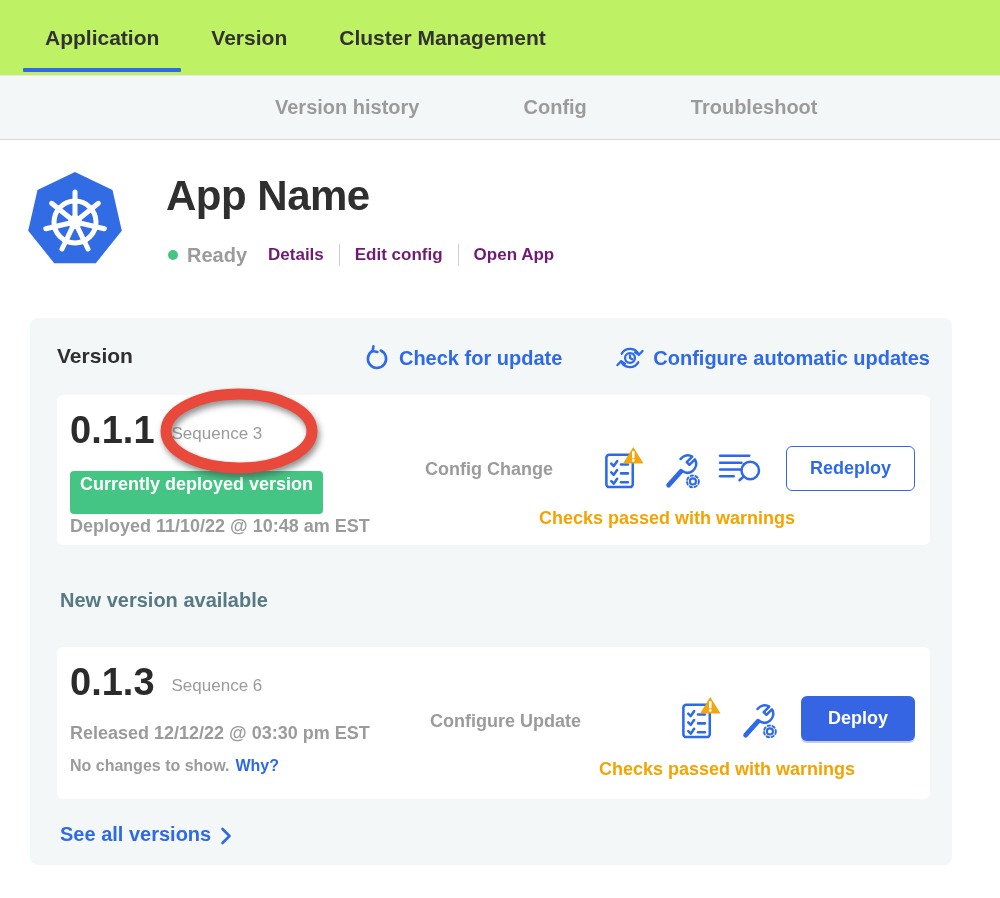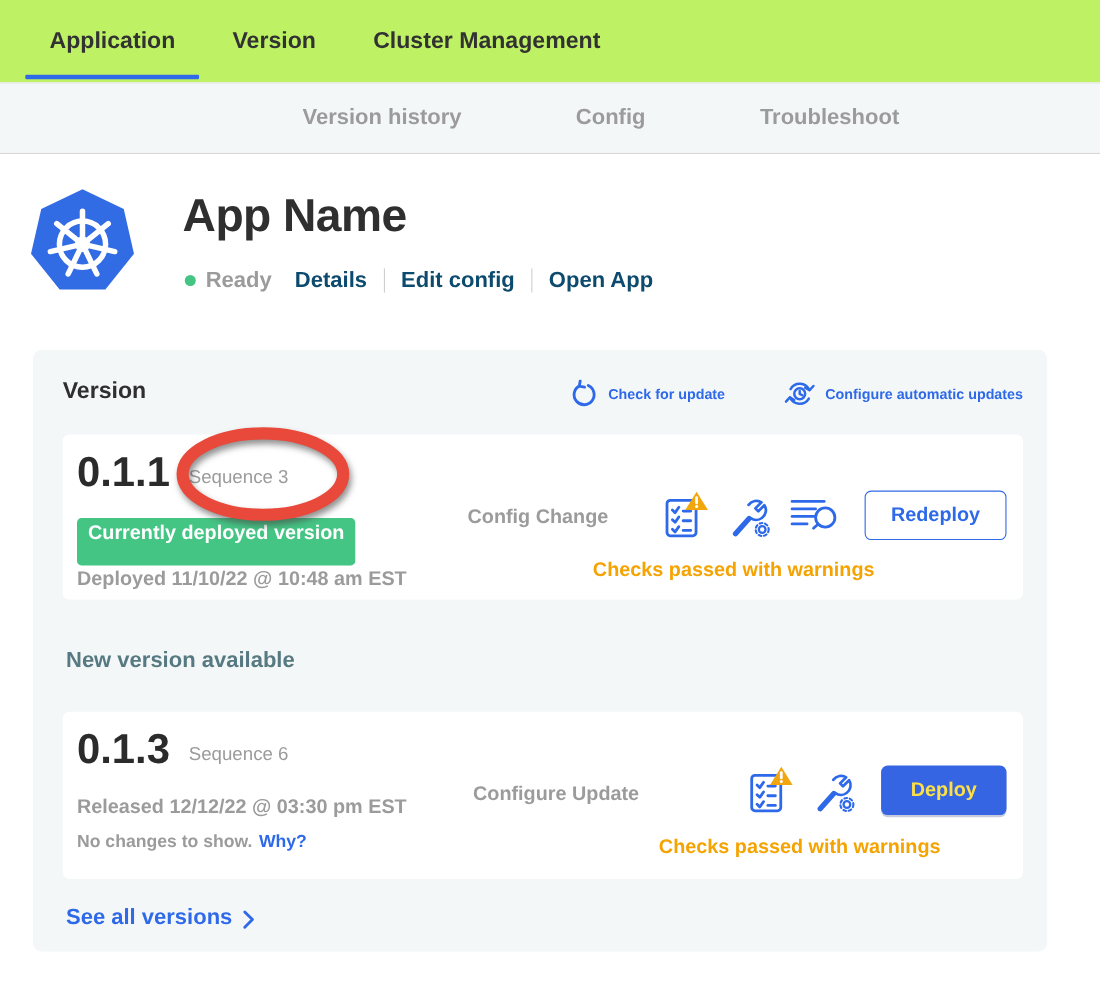--- a/index.html
+++ b/index.html
@@ -34,32 +34,32 @@
     content:""; position:absolute; left:0; right:0; bottom:0; height:4px; background:#3069e8;
   }
 
   
   .app-header { position:relative; height:178px; background:#fff; }
   .k8s-logo { position:absolute; left:25px; top:30px; width:100px; height:100px; }
   .app-title { position:absolute; left:166px; top:32px; font-size:42px; font-weight:800; letter-spacing:-0.5px; color:#2f2f2f; }
   .app-status-row { position:absolute; left:168px; top:101px; display:flex; align-items:center; height:28px; }
   .status-dot { width:10px; height:10px; border-radius:50%; background:#44c584; margin-right:9px; }
   .status-text { font-size:20px; font-weight:700; color:#9b9b9b; margin-right:21px; }
-  .header-link { font-size:20px; font-weight:700; color:#0c4a6e; cursor:pointer; white-space:nowrap; }
+  .header-link { font-size:17px; font-weight:700; color:#701a75; cursor:pointer; white-space:nowrap; }
   .link-sep { width:1px; height:22px; background:#cfcfcf; margin:0 15px; }
 
   
   .version-card {
     margin-left:30px; width:922px; background:#f3f7f8; border-radius:8px;
     padding:26px 22px 19px 27px;
   }
   .card-header { display:flex; align-items:flex-start; height:30px; margin-bottom:21px; }
   .card-title { font-size:21px; font-weight:800; color:#2f2f2f; }
   .card-actions { margin-left:auto; display:flex; align-items:center; gap:54px; }
-  .card-action { display:flex; align-items:center; gap:9px; color:#2d69e8; font-size:13px; font-weight:700; cursor:pointer; }
+  .card-action { display:flex; align-items:center; gap:9px; color:#2d69e8; font-size:20px; font-weight:700; cursor:pointer; }
   .card-action svg { display:block; }
 
   .version-row { background:#fff; border-radius:6px; height:150px; position:relative; }
   .version-row.second { height:152px; }
 
   .v-line { position:absolute; left:13px; top:16px; display:flex; align-items:center; }
   .v-number { font-size:38px; font-weight:800; color:#2b2b2b; line-height:1; }
   .v-seq { font-size:17px; color:#9b9b9b; margin-left:17px; margin-top:7px; }
 
   .v-badge {
@@ -83,21 +83,21 @@
 
   .v-checks { position:absolute; font-size:18px; font-weight:700; color:#f5a300; text-align:center; width:400px; }
   .row1 .v-checks { left:410px; top:113px; }
   .row2 .v-checks { left:470px; top:112px; }
 
   .btn-outline {
     background:#fff; border:1px solid #3069e8; color:#2d69e8; font-family:inherit;
     font-size:18px; font-weight:700; padding:11px 23px; border-radius:6px; cursor:pointer;
   }
   .btn-solid {
-    background:#3565e2; border:none; color:#fde047; font-family:inherit;
+    background:#3565e2; border:none; color:#ffffff; font-family:inherit;
     font-size:18px; font-weight:700; padding:12px 27px; border-radius:6px; cursor:pointer;
     box-shadow:0 2px 0 rgba(30,50,120,0.25);
   }
 
   .new-version-heading { margin:44px 0 35px 3px; font-size:20px; font-weight:700; color:#577981; }
 
   .see-all { margin:24px 0 0 3px; display:inline-flex; align-items:center; gap:8px;
     color:#2d69e8; font-size:20px; font-weight:700; cursor:pointer; }
   .see-all svg { display:block; margin-top:2px; }
 

